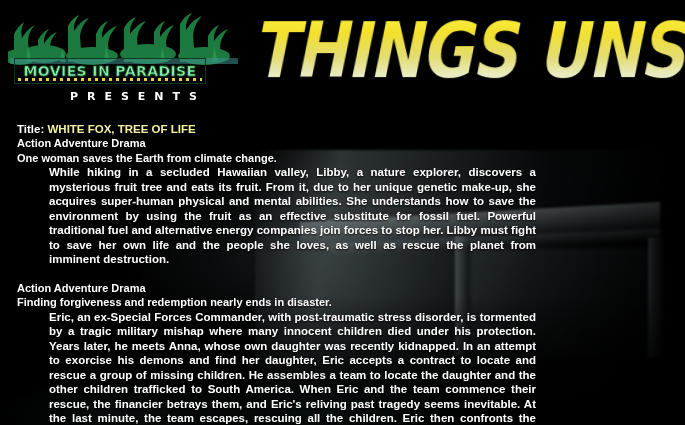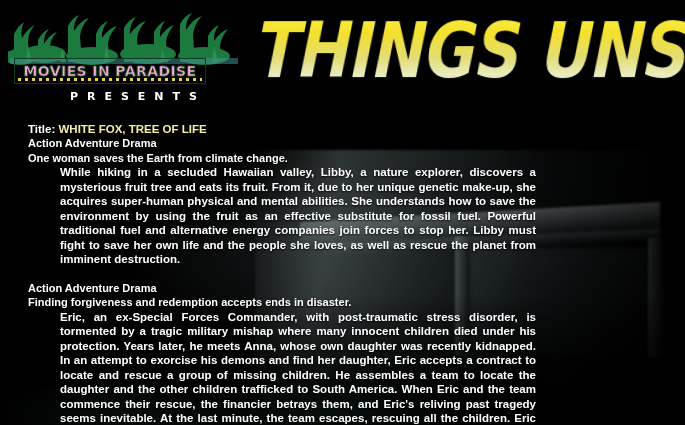--- a/index.html
+++ b/index.html
@@ -93,21 +93,21 @@
     border:1px solid #0b3a20;
     display:flex; align-items:center; justify-content:center;
   }
   .logo-banner::after{
     content:""; position:absolute; left:3px; right:3px; bottom:2px; height:3px;
     background:repeating-linear-gradient(90deg,#e8d23a 0 3px, rgba(0,0,0,0) 3px 7px);
   }
   .logo-text {
     font-family:"DejaVu Sans", sans-serif;
     font-weight:bold; font-size:14px; letter-spacing:0.4px;
-    color:#f9a8d4;
+    color:#86efac;
     -webkit-text-stroke:0.6px #123f1f;
     text-shadow:0 1px 0 #0b3318, 1px 0 0 #0b3318, -1px 0 0 #0b3318, 0 -1px 0 #0b3318;
     white-space:nowrap; position:relative; z-index:2;
     transform:scaleY(1.05);
   }
   .presents {
     position:absolute; left:16px; top:90px; width:190px;
     text-align:right;
     color:#ffffff; font-weight:bold; font-size:11px;
     letter-spacing:9px;
@@ -133,21 +133,21 @@
     background-clip:text;
     color:transparent;
     -webkit-text-fill-color:transparent;
     white-space:nowrap;
     filter:drop-shadow(0 0 2px rgba(0,0,0,0.9));
   }
 
   
   #content {
     position:absolute; left:0; top:118px; width:547px; height:307px;
-    padding:4px 11px 0 28px;
+    padding:4px 11px 0 17px;
     z-index:6;
   }
   .film { margin-bottom:14px; }
   .film-title {
     font-size:11.5px; font-weight:bold; line-height:14px;
     color:#ffffff;
     text-shadow:0 1px 2px rgba(0,0,0,0.95);
     font-family:"Liberation Sans", sans-serif;
   }
   .film-title .name { color:#f4efa3; }
@@ -235,17 +235,17 @@
       <span>Title:</span>
       <span class="name">WHITE FOX, TREE OF LIFE</span>
     </div>
     <div class="film-genre">Action Adventure Drama</div>
     <div class="film-tagline">One woman saves the Earth from climate change.</div>
     <div class="film-synopsis">While hiking in a secluded Hawaiian valley, Libby, a nature explorer, discovers a mysterious fruit tree and eats its fruit. From it, due to her unique genetic make-up, she acquires super-human physical and mental abilities. She understands how to save the environment by using the fruit as an effective substitute for fossil fuel. Powerful traditional fuel and alternative energy companies join forces to stop her. Libby must fight to save her own life and the people she loves, as well as rescue the planet from imminent destruction.</div>
   </div>
 
   <div class="film" id="film-2">
     <div class="film-genre">Action Adventure Drama</div>
-    <div class="film-tagline">Finding forgiveness and redemption accepts ends in disaster.</div>
+    <div class="film-tagline">Finding forgiveness and redemption nearly ends in disaster.</div>
     <div class="film-synopsis">Eric, an ex-Special Forces Commander, with post-traumatic stress disorder, is tormented by a tragic military mishap where many innocent children died under his protection. Years later, he meets Anna, whose own daughter was recently kidnapped. In an attempt to exorcise his demons and find her daughter, Eric accepts a contract to locate and rescue a group of missing children. He assembles a team to locate the daughter and the other children trafficked to South America. When Eric and the team commence their rescue, the financier betrays them, and Eric's reliving past tragedy seems inevitable. At the last minute, the team escapes, rescuing all the children. Eric then confronts the corrupt financier in a deadly battle…</div>
   </div>
 
 </div>
 
 </body></html>

